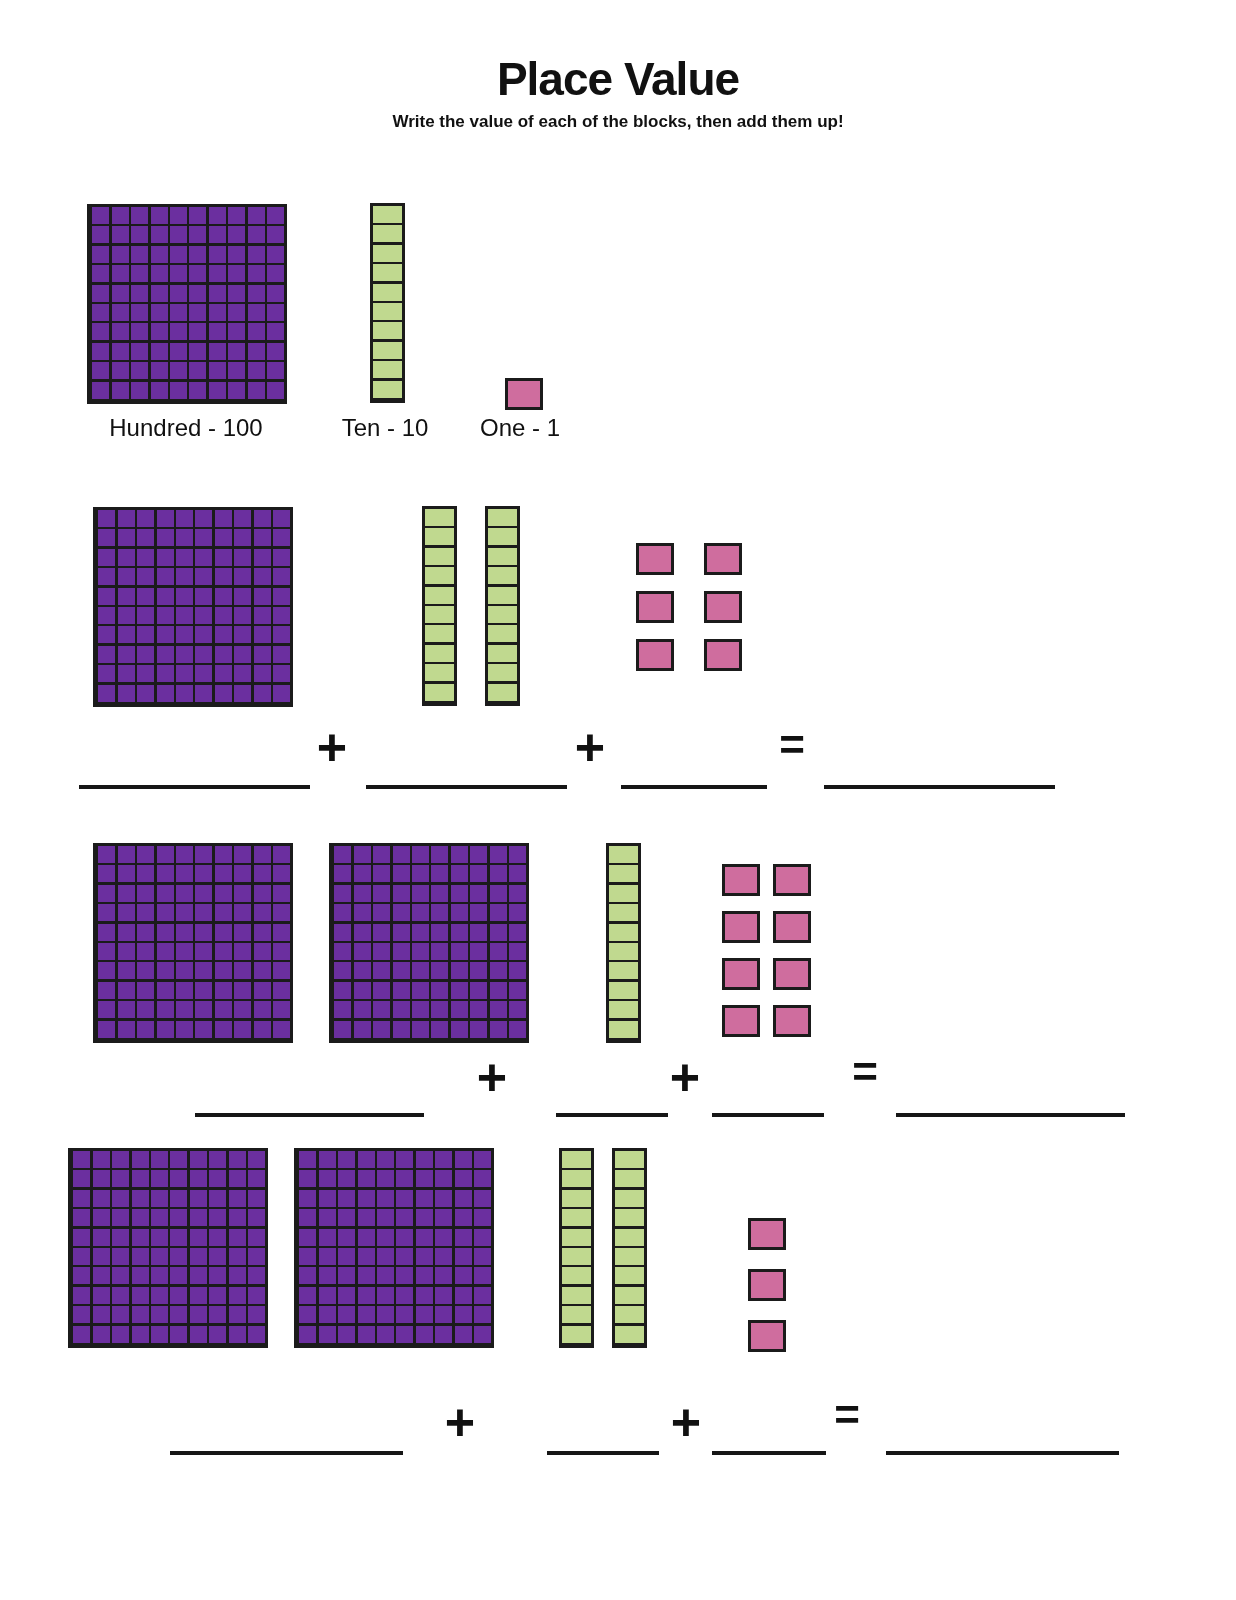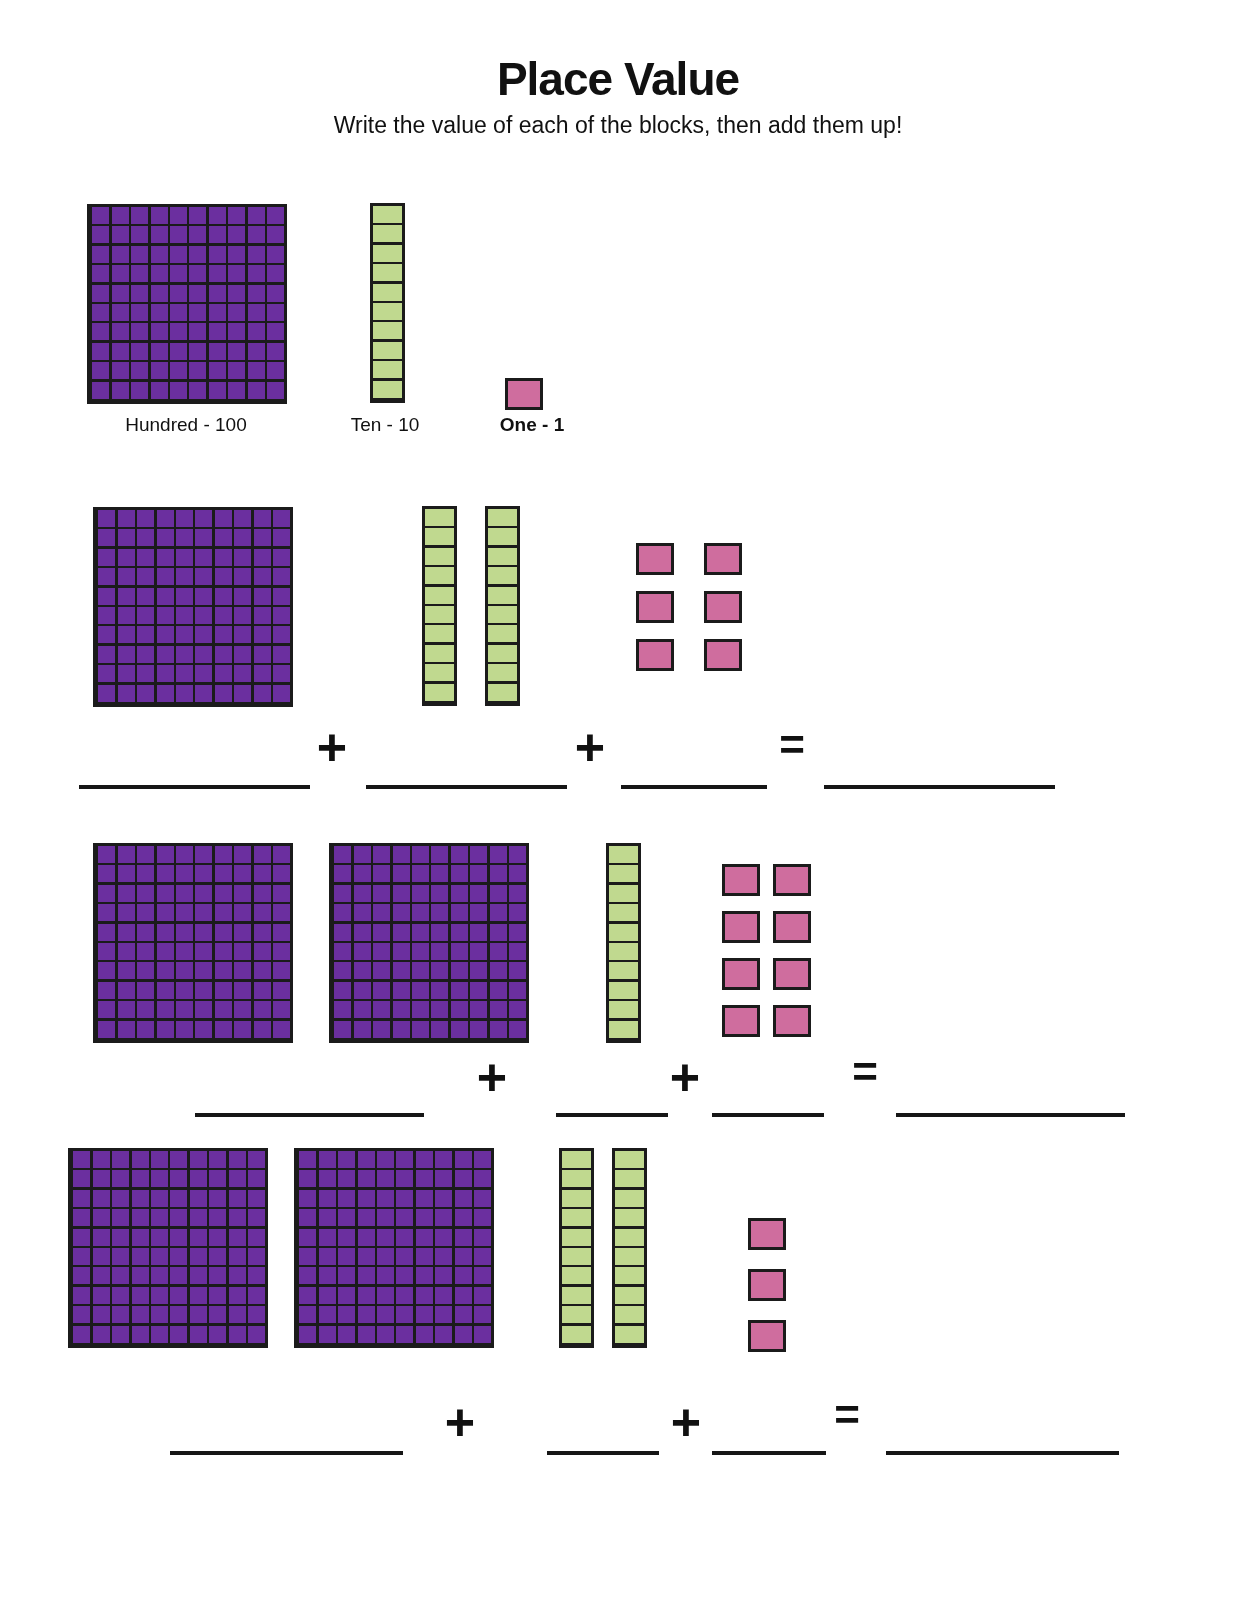--- a/index.html
+++ b/index.html
@@ -5,21 +5,21 @@
   html,body{margin:0;padding:0;background:#fff;}
   .sheet{
     position:relative;width:1236px;height:1600px;background:#ffffff;
     margin:0 auto;font-family:"Liberation Sans",sans-serif;color:#111;
     --hundred:#6b2f9f; --ten:#c0d98f; --one:#cf6d9e; --line:#1b1b1b;
     overflow:hidden;
   }
   
   .hdr{position:absolute;top:52px;left:0;width:100%;text-align:center;}
   .hdr h1{margin:0;font-size:46px;font-weight:700;letter-spacing:-1px;}
-  .hdr p{margin:6px 0 0 0;font-size:23px;font-weight:400;}
+  .hdr p{margin:6px 0 0 0;font-size:17px;font-weight:700;}
   
   .block{box-sizing:border-box;flex:0 0 auto;}
   .hundred{
     width:200px;height:200px;border:3px solid var(--line);
     background-color:var(--hundred);
     background-image:
       repeating-linear-gradient(90deg, var(--line) 0 2.4px, transparent 2.4px 19.4px),
       repeating-linear-gradient(0deg,  var(--line) 0 2.4px, transparent 2.4px 19.4px);
   }
   .ten{
@@ -27,24 +27,24 @@
     background-color:var(--ten);
     background-image:repeating-linear-gradient(0deg, var(--line) 0 2.4px, transparent 2.4px 19.4px);
   }
   .one{width:38px;height:32px;border:3px solid var(--line);background-color:var(--one);}
   .group{position:absolute;display:flex;}
   .group.ones{display:grid;}
   
   .key-hundred{position:absolute;left:87px;top:204px;}
   .key-ten{position:absolute;left:370px;top:203px;}
   .key-one{position:absolute;left:505px;top:378px;}
-  .key-label{position:absolute;top:414px;font-size:19px;text-align:center;white-space:nowrap;}
+  .key-label{position:absolute;top:414px;font-size:24px;text-align:center;white-space:nowrap;}
   .lbl-hundred{left:87px;width:198px;}
   .lbl-ten{left:329px;width:112px;}
-  .lbl-one{left:476px;width:112px;font-weight:bold;}
+  .lbl-one{left:464px;width:112px;}
   
   .p1-hundreds{left:93px;top:507px;gap:30px;}
   .p1-tens{left:422px;top:506px;gap:28px;}
   .p1-ones{left:636px;top:543px;grid-template-columns:repeat(2,38px);column-gap:30px;row-gap:16px;}
   
   .p2-hundreds{left:93px;top:843px;gap:36px;}
   .p2-tens{left:606px;top:843px;gap:20px;}
   .p2-ones{left:722px;top:864px;grid-template-columns:repeat(2,38px);column-gap:13px;row-gap:15px;}
   
   .p3-hundreds{left:68px;top:1148px;gap:26px;}

